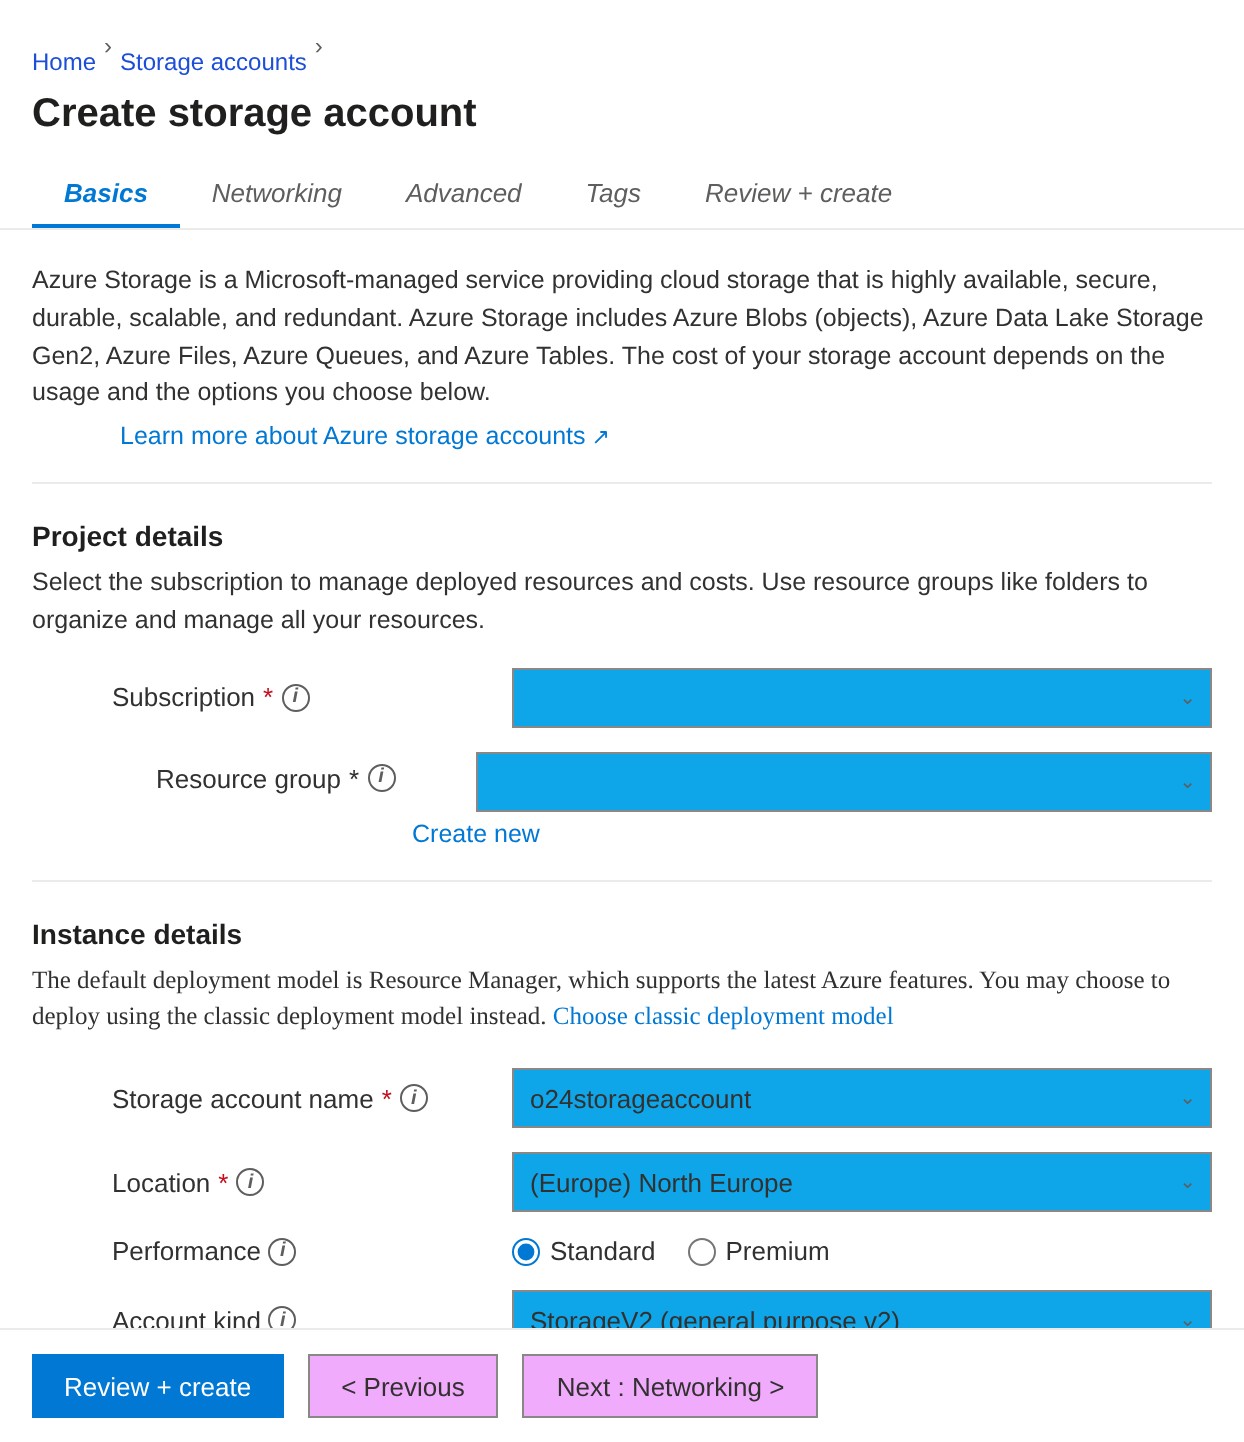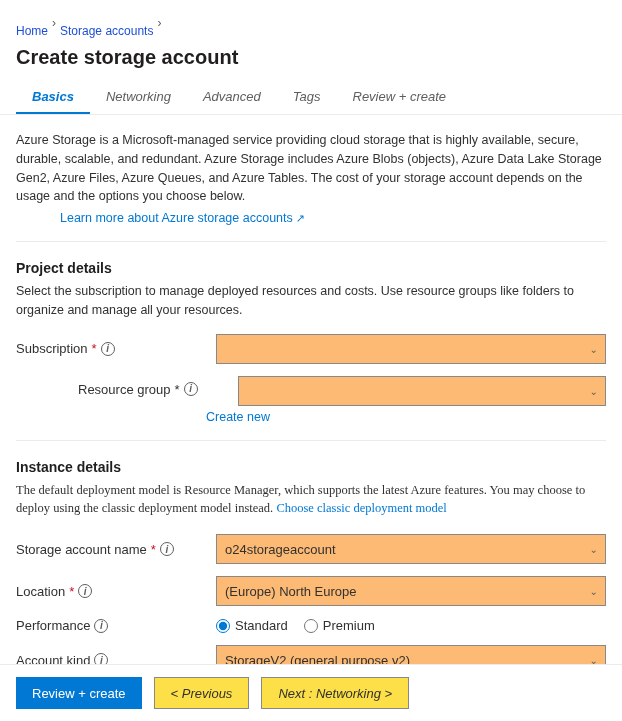--- a/index.html
+++ b/index.html
@@ -76,20 +76,21 @@
       font-size: 12.5px;
       color: #323130;
       line-height: 1.5;
       margin-bottom: 14px;
     }
     .form-row {
       display: flex;
       align-items: center;
       margin-bottom: 12px;
       gap: 10px;
+      margin-left: 40px;
     }
     .form-label {
       font-size: 13px;
       color: #323130;
       min-width: 190px;
       display: flex;
       align-items: center;
       gap: 4px;
     }
     .form-label .required { color: #c50f1f; }
@@ -112,21 +113,21 @@
       position: relative;
     }
     .select-wrapper {
       position: relative;
       width: 100%;
     }
     .select-wrapper select {
       width: 100%;
       height: 30px;
       border: 1px solid #8a8886;
-      background: #fdba74;
+      background: #0ea5e9;
       padding: 0 30px 0 8px;
       font-size: 13px;
       color: #323130;
       appearance: none;
       cursor: pointer;
     }
     .select-arrow {
       position: absolute;
       right: 8px;
       top: 50%;
@@ -209,28 +210,27 @@
     .btn-primary {
       background: #0078d4;
       color: #fff;
       border: none;
       padding: 6px 16px;
       font-size: 13px;
       cursor: pointer;
       height: 32px;
     }
     .btn-secondary {
-      background: #fde047;
+      background: #f0abfc;
       color: #323130;
       border: 1px solid #8a8886;
       padding: 6px 16px;
       font-size: 13px;
       cursor: pointer;
       height: 32px;
-      font-style: italic;
     }
     .chevron-icon { font-size: 10px; }
   </style>
 </head>
 <body>
 
 <div class="breadcrumb">
   <a href="#">Home</a>
   <span>›</span>
   <a href="#">Storage accounts</a>

